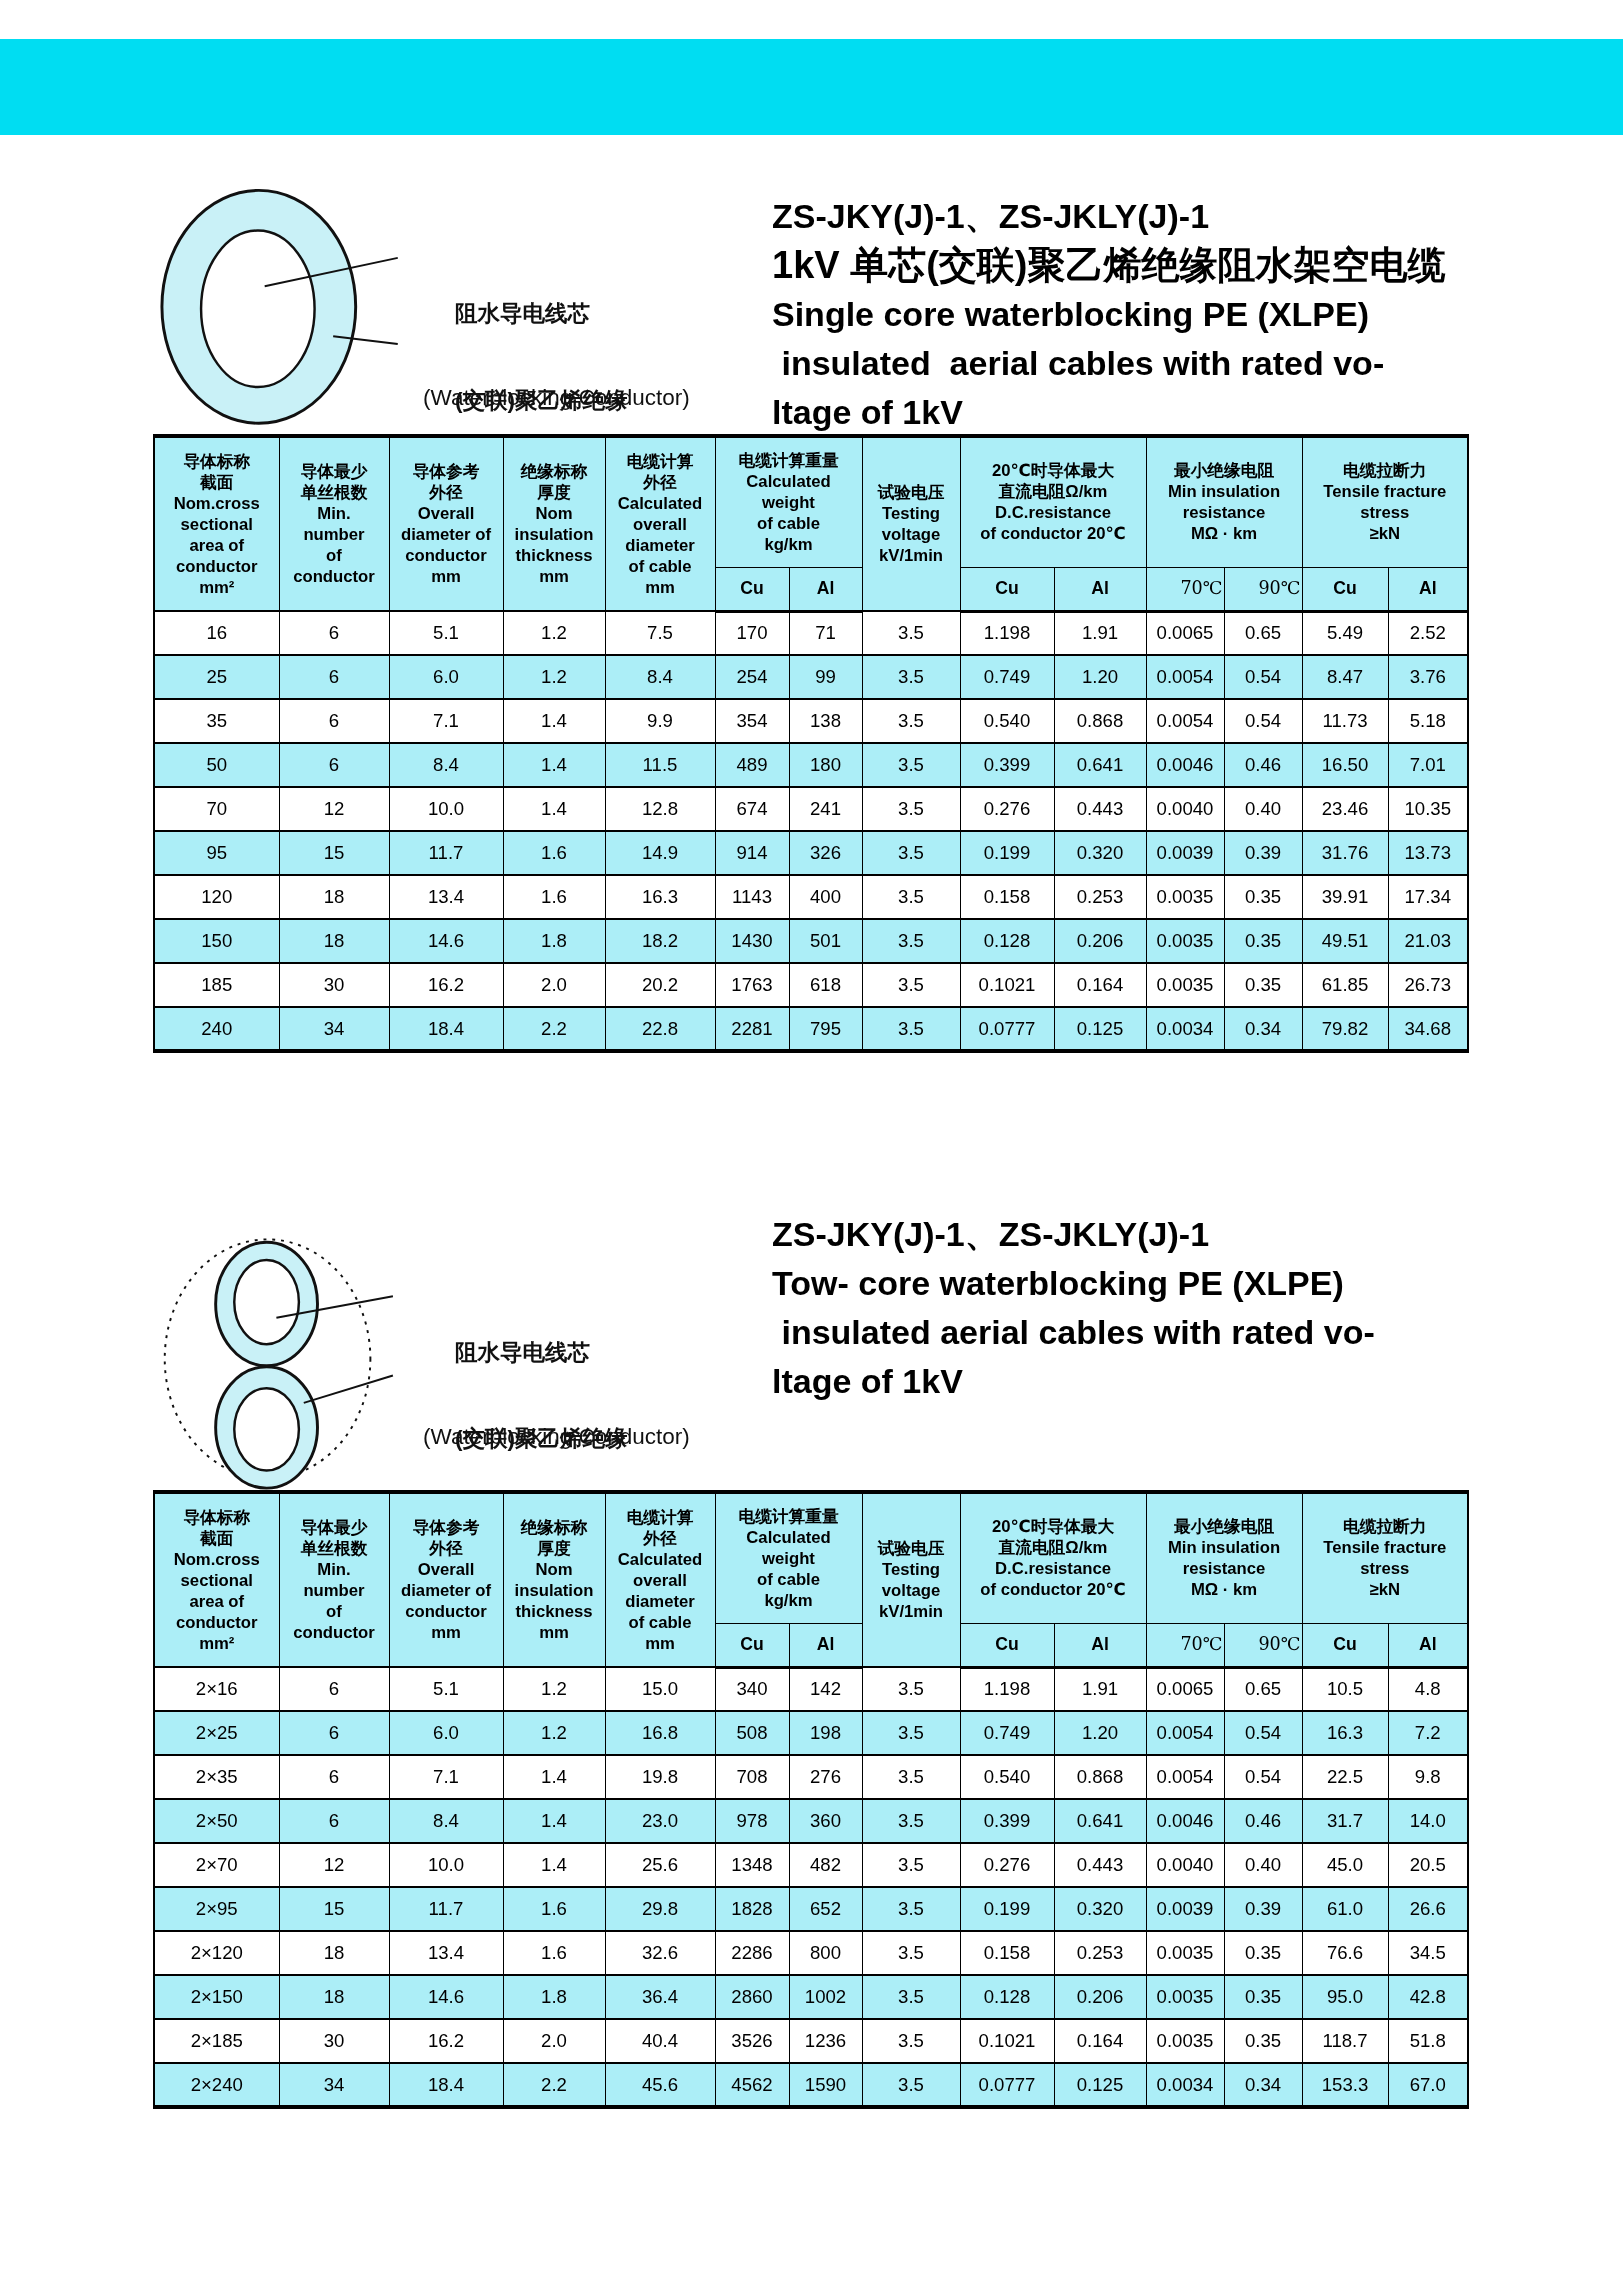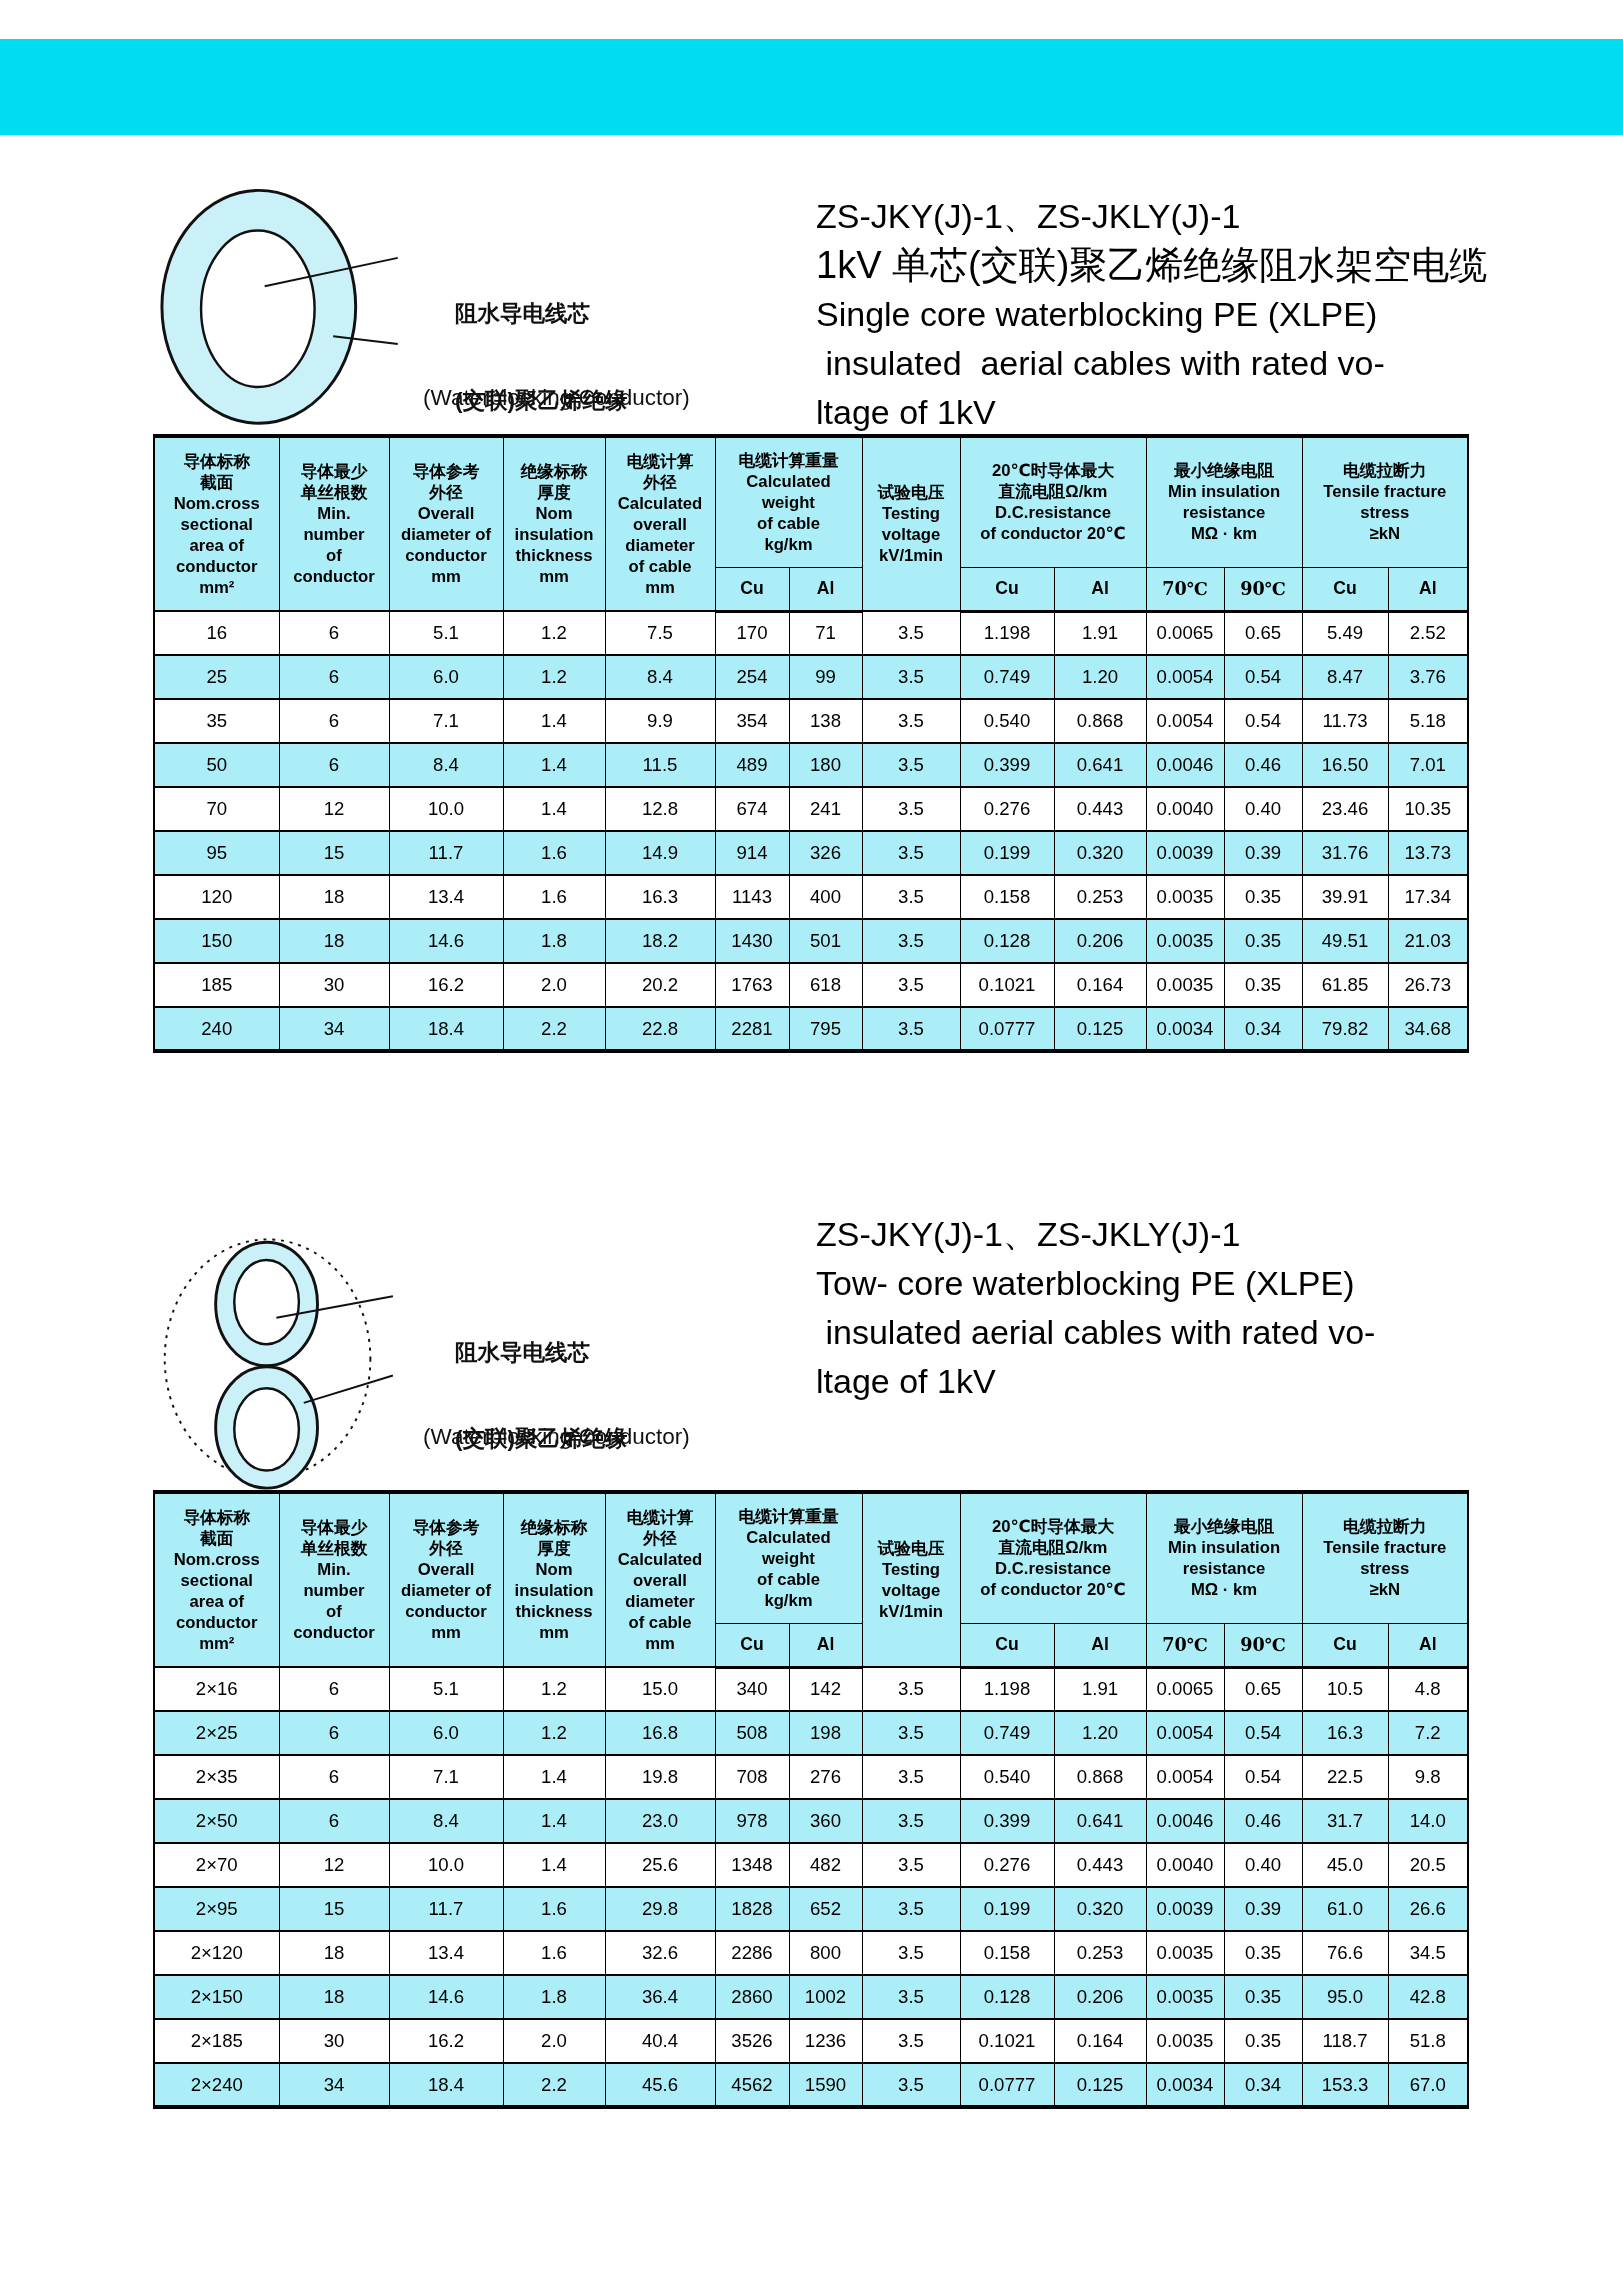--- a/index.html
+++ b/index.html
@@ -15,35 +15,35 @@
   
   .diag{position:absolute;}
   .diag-label{position:absolute;font-size:22.5px;line-height:28px;color:#111;white-space:pre;}
   .diag-label .zh{font-weight:bold;padding-left:32px;}
   .ring-outer{fill:var(--ring-fill);stroke:#111;stroke-width:3px;}
   .ring-inner{fill:#ffffff;stroke:#111;stroke-width:2.5px;}
   .pointer{stroke:#111;stroke-width:2px;}
   .dotted{fill:none;stroke:#111;stroke-width:2px;stroke-dasharray:3 6;}
 
   
-  .title-block{position:absolute;left:772px;width:755px;font-weight:normal;margin-left:44px;}
+  .title-block{position:absolute;left:772px;width:755px;font-weight:bold;}
   .title-line{font-size:34px;line-height:49px;white-space:pre;}
   .title-line.zh{font-size:38px;}
 
   
   table.cable-table{position:absolute;left:153px;border-collapse:collapse;table-layout:fixed;
         background:#fff;border-top:4.9px solid #000;border-bottom:4.9px solid #000;
         border-left:2px solid #000;border-right:2px solid #000;}
   table.cable-table th{background:var(--table-accent);border:1.5px solid #000;
         font-size:16.7px;line-height:21px;font-weight:bold;text-align:center;vertical-align:middle;
         white-space:pre-line;padding:2px 1px;}
   table.cable-table thead tr.group-row{height:131px;padding-left:30px;}
   table.cable-table thead tr.sub-row{height:44px;}
   table.cable-table thead tr.sub-row th{border-bottom:3.9px solid #000;font-size:17.6px;}
-  table.cable-table th.serif{font-family:"DejaVu Serif","Liberation Serif",serif;font-weight:bold;}
+  table.cable-table th.serif{font-family:"DejaVu Serif","Liberation Serif",serif;font-weight:normal;text-align:right;}
   table.cable-table tbody tr{height:44px;background:#fff;}
   table.cable-table tbody tr:nth-child(even){background:var(--table-accent);}
   table.cable-table tbody td{border:1.5px solid #000;border-top:2.9px solid #000;border-bottom:2.9px solid #000;
         text-align:center;vertical-align:middle;font-size:18.6px;padding:0;}
 </style>
 </head>
 <body>
 
 <div class="page">
 

